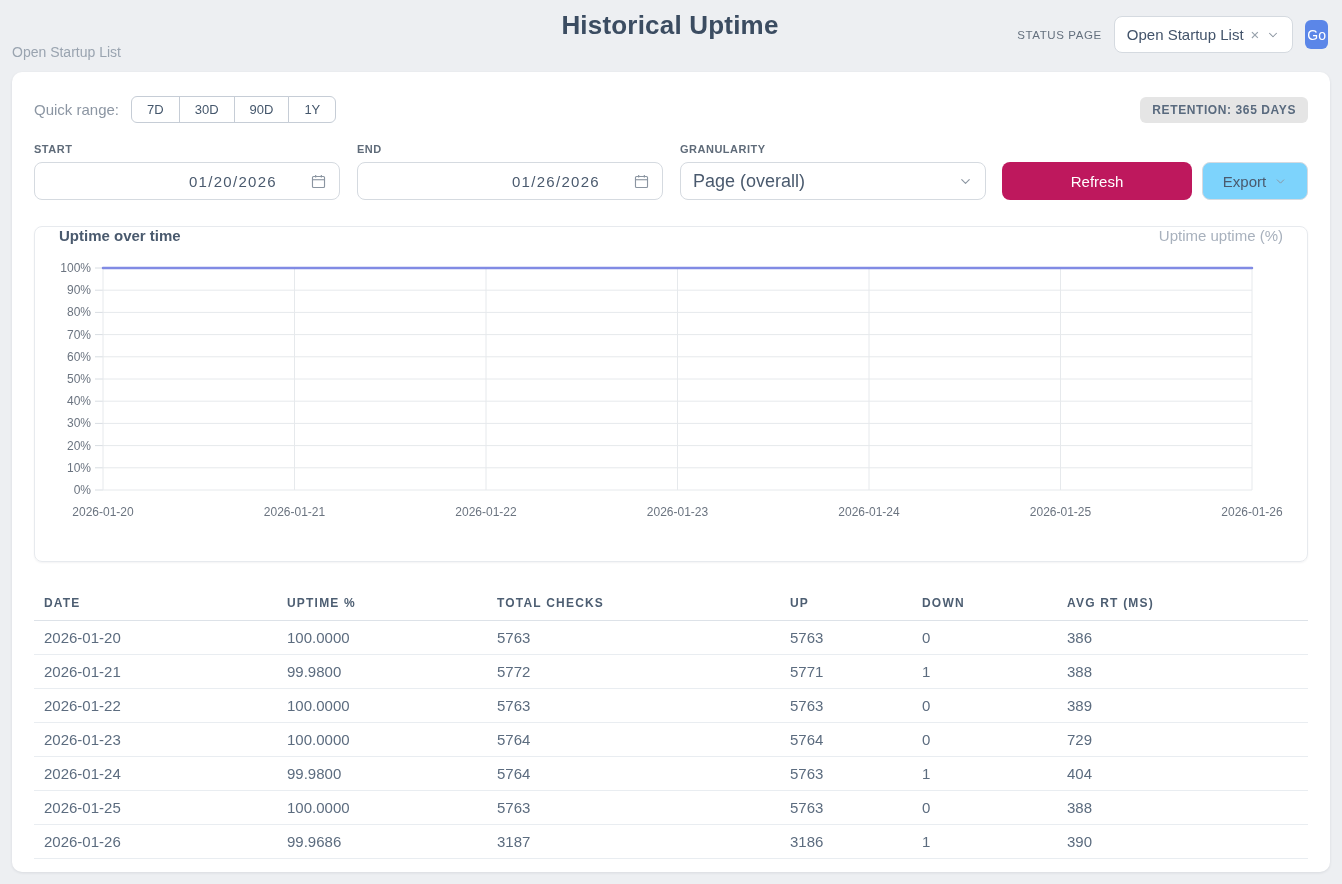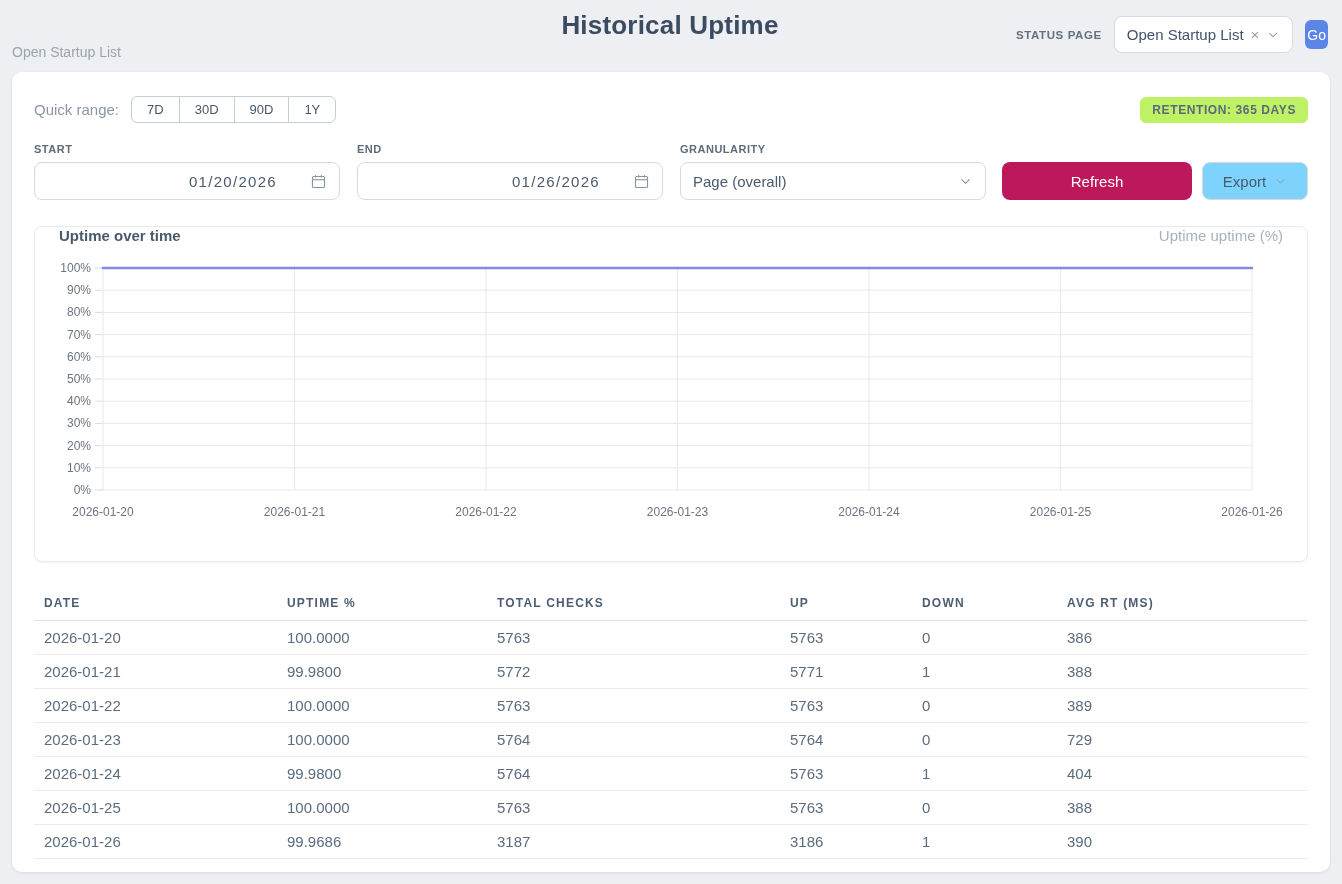--- a/index.html
+++ b/index.html
@@ -9,21 +9,21 @@
     font-family:"Liberation Sans", sans-serif;
     color:#42536a;
     position:relative;
     overflow:hidden;
   }
   
   .header { position:relative; height:62px; padding:10px 14px 0 12px; }
   .page-title { font-size:26px; font-weight:700; color:#3b4c61; letter-spacing:0.2px;text-align:center; }
   .page-subtitle { font-size:14px; color:#9aa4b0; margin-top:3px; }
   .header-right { position:absolute; top:16px; right:14px; display:flex; align-items:center; gap:12px; }
-  .status-label { font-size:11.5px; font-weight:700; color:#64707e; letter-spacing:0.6px; }
+  .status-label { font-size:11.5px; font-weight:400; color:#64707e; letter-spacing:0.6px; }
   .status-select {
     display:flex; align-items:center; gap:7px; background:#fff;
     border:1px solid #d5dae0; border-radius:8px; height:37px; padding:0 12px;
     cursor:pointer;
   }
   .status-select .sel-text { font-size:15px; color:#42536a; }
   .clear-x { font-size:15px; color:#97a1ab; cursor:pointer; line-height:1; }
   .chev { stroke:#8b95a1; fill:none; stroke-width:1.8; stroke-linecap:round; stroke-linejoin:round; }
   .go-btn {
     background:#5b86e8; color:#fff; border:none; border-radius:6px;
@@ -39,40 +39,40 @@
   .quick-label { font-size:15px; color:#8c96a3; margin-right:12px; }
   .seg-group { display:flex; }
   .seg-btn {
     background:#fff; border:1px solid #c6cdd6; margin-left:-1px;
     height:27px; padding:0 15px; font-size:13px; color:#45576c;
     font-family:inherit; cursor:pointer;
   }
   .seg-btn:first-child { border-radius:6px 0 0 6px; margin-left:0; }
   .seg-btn:last-child { border-radius:0 6px 6px 0; }
   .retention-badge {
-    margin-left:auto; background:#bef264; color:#596a7e;
+    margin-left:auto; background:#e5e5e5; color:#596a7e;
     font-size:12px; font-weight:700; letter-spacing:0.6px;
     padding:6px 12px; border-radius:6px;
   }
   
   .form-row { display:flex; align-items:flex-end; margin-top:20px; }
   .field { width:306px; }
   .field + .field { margin-left:17px; }
   .field-label { font-size:11px; font-weight:600; color:#5f6b79; letter-spacing:0.5px; margin-bottom:7px; }
   .input-box, .select-box {
     display:flex; align-items:center; justify-content:space-between;
     border:1px solid #d5dae0; border-radius:8px; height:38px; padding:0 12px;
     background:#fff;
   }
   .input-box input {
     border:none; outline:none; font-size:15px; color:#4a5a6e;
     letter-spacing:1.3px; width:230px; font-family:inherit; background:transparent;text-align:right;
   }
   .select-box { cursor:pointer; }
-  .select-box .sel-text { font-size:15px; color:#4a5a6e; }
+  .select-box .sel-text { font-size:18px; color:#4a5a6e; }
   .cal-icon { stroke:#8b95a1; fill:none; stroke-width:1.6; cursor:pointer; }
   .refresh-btn {
     margin-left:16px; width:190px; height:38px; background:#be185d; color:#fff;
     border:none; border-radius:8px; font-size:15px; font-family:inherit; cursor:pointer;
   }
   .export-btn {
     margin-left:10px; width:106px; height:38px; background:#7dd3fc;
     border:1px solid #d5dae0; border-radius:8px; font-size:15px; color:#4a5a6e;
     font-family:inherit; cursor:pointer;
     display:flex; align-items:center; justify-content:center; gap:8px;

